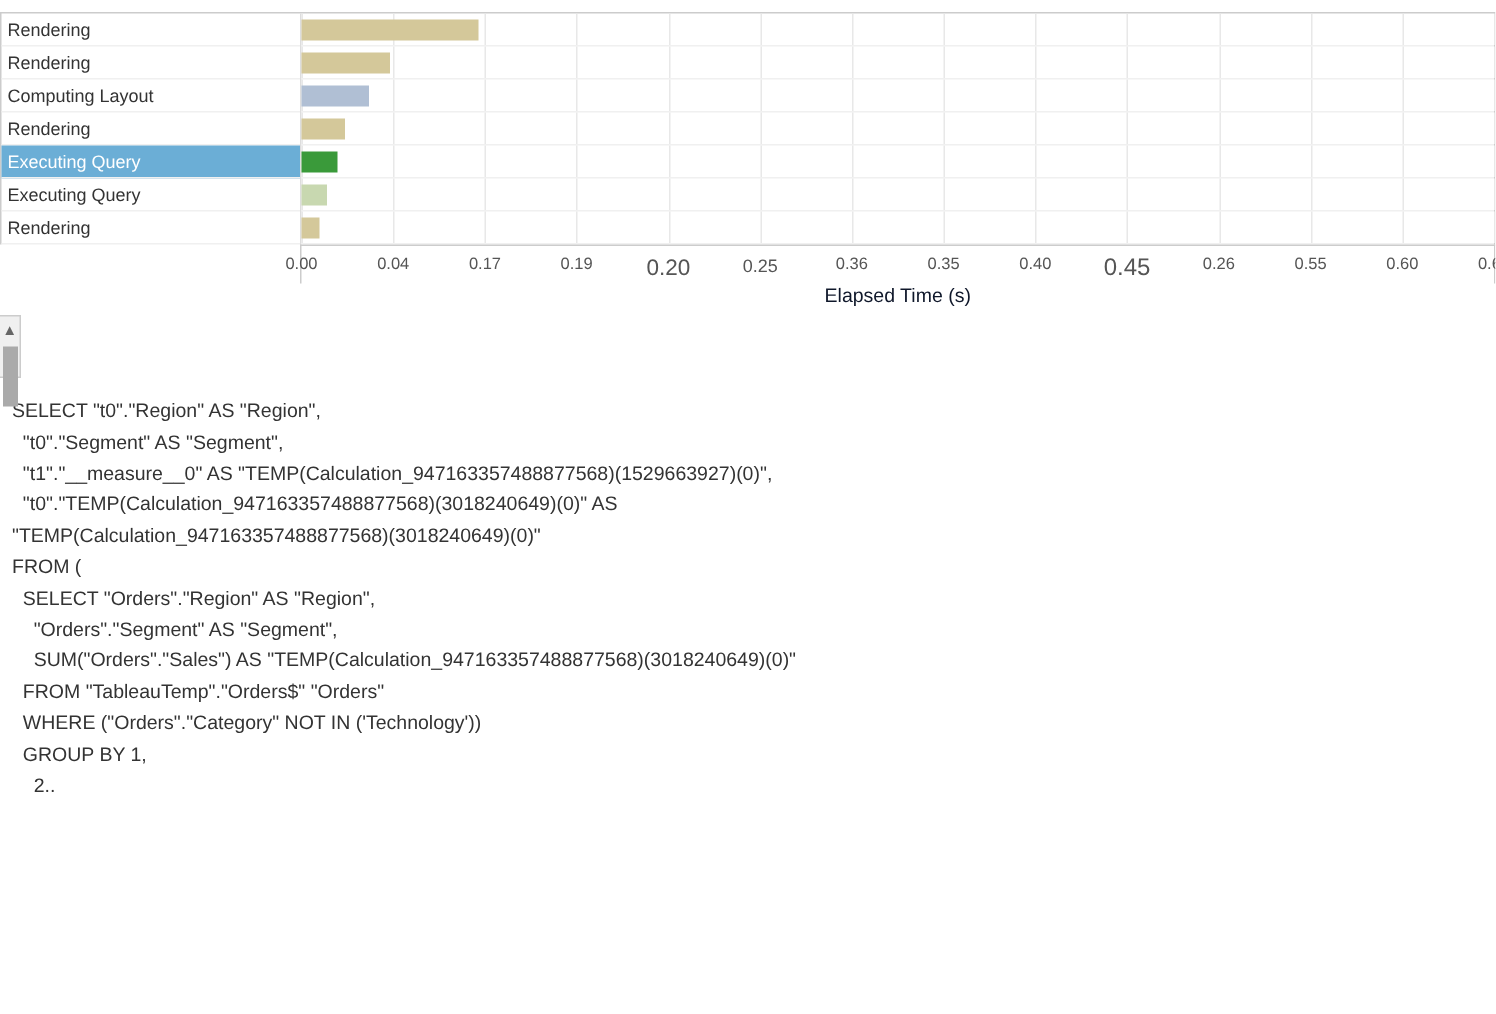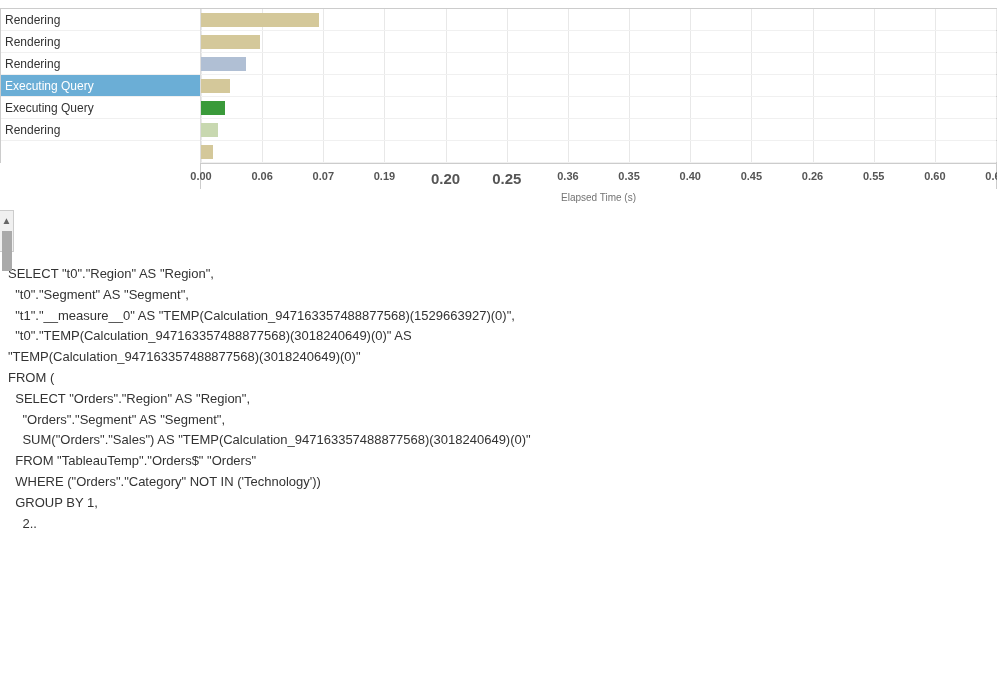--- a/index.html
+++ b/index.html
@@ -146,20 +146,21 @@
   <div class="chart-section">
 
     <div class="chart-outer">
       <div class="chart-main">
 
         <div id="chart-rows-container" style="display:flex; flex-direction:row; border:1px solid #ccc; border-bottom:none;">
 
           <div class="chart-labels" id="labels-col">
               <div class="chart-label-row">Rendering</div>
               <div class="chart-label-row">Rendering</div>
+              <div class="chart-label-row">Computing Layout</div>
               <div class="chart-label-row">Rendering</div>
               <div class="chart-label-row highlighted">Executing Query</div>
               <div class="chart-label-row">Executing Query</div>
               <div class="chart-label-row">Rendering</div>
             </div>
 
           <div style="flex:1; position:relative;" id="bars-col">
               <div class="chart-bar-row" style="height: 22px; border-bottom: 1px solid rgb(240, 240, 240); position: relative;">
                 <div style="position: absolute; top: 0px; bottom: 0px; width: 1px; background: rgb(232, 232, 232); left: 0%;"></div>
                 <div style="position: absolute; top: 0px; bottom: 0px; width: 1px; background: rgb(232, 232, 232); left: 7.69231%;"></div>
@@ -275,39 +276,39 @@
                 <div style="position: absolute; top: 0px; bottom: 0px; width: 1px; background: rgb(232, 232, 232); left: 69.2308%;"></div>
                 <div style="position: absolute; top: 0px; bottom: 0px; width: 1px; background: rgb(232, 232, 232); left: 76.9231%;"></div>
                 <div style="position: absolute; top: 0px; bottom: 0px; width: 1px; background: rgb(232, 232, 232); left: 84.6154%;"></div>
                 <div style="position: absolute; top: 0px; bottom: 0px; width: 1px; background: rgb(232, 232, 232); left: 92.3077%;"></div>
                 <div style="position: absolute; top: 0px; bottom: 0px; width: 1px; background: rgb(232, 232, 232); left: 100%;"></div>
                 <div class="bar" style="background-color: rgb(212, 200, 154); width: 1.5%; height: 14px; top: 4px; left: 0px; position: absolute;"></div>
               </div>
             </div>
         </div>
 
-        <div style="display:flex; margin-left:200px; border-top:1px solid #ccc; border-left:1px solid #ccc; border-right:1px solid #ccc; position:relative; height:26px;font-weight:bold;" id="x-axis-ticks-container">
+        <div style="display:flex; margin-left:200px; border-top:1px solid #ccc; border-left:1px solid #ccc; border-right:1px solid #ccc; position:relative; height:26px;" id="x-axis-ticks-container">
         <span style="position: absolute; font-size: 11px; color: rgb(85, 85, 85); top: 6px; left: 0%; transform: translateX(-50%);">0.00</span>
-            <span style="position: absolute; font-size: 11px; color: rgb(85, 85, 85); top: 6px; left: 7.69231%; transform: translateX(-50%);">0.06</span>
-            <span style="position: absolute; font-size: 11px; color: rgb(85, 85, 85); top: 6px; left: 15.3846%; transform: translateX(-50%);">0.07</span>
+            <span style="position: absolute; font-size: 11px; color: rgb(85, 85, 85); top: 6px; left: 7.69231%; transform: translateX(-50%);">0.04</span>
+            <span style="position: absolute; font-size: 11px; color: rgb(85, 85, 85); top: 6px; left: 15.3846%; transform: translateX(-50%);">0.17</span>
             <span style="position: absolute; font-size: 11px; color: rgb(85, 85, 85); top: 6px; left: 23.0769%; transform: translateX(-50%);">0.19</span>
             <span style="position: absolute; font-size: 15px; color: rgb(85, 85, 85); top: 6px; left: 30.7692%; transform: translateX(-50%);">0.20</span>
-            <span style="position: absolute; font-size: 15px; color: rgb(85, 85, 85); top: 6px; left: 38.4615%; transform: translateX(-50%);">0.25</span>
+            <span style="position: absolute; font-size: 12px; color: rgb(85, 85, 85); top: 6px; left: 38.4615%; transform: translateX(-50%);">0.25</span>
             <span style="position: absolute; font-size: 11px; color: rgb(85, 85, 85); top: 6px; left: 46.1538%; transform: translateX(-50%);">0.36</span>
             <span style="position: absolute; font-size: 11px; color: rgb(85, 85, 85); top: 6px; left: 53.8462%; transform: translateX(-50%);">0.35</span>
             <span style="position: absolute; font-size: 11px; color: rgb(85, 85, 85); top: 6px; left: 61.5385%; transform: translateX(-50%);">0.40</span>
-            <span style="position: absolute; font-size: 11px; color: rgb(85, 85, 85); top: 6px; left: 69.2308%; transform: translateX(-50%);">0.45</span>
+            <span style="position: absolute; font-size: 16px; color: rgb(85, 85, 85); top: 6px; left: 69.2308%; transform: translateX(-50%);">0.45</span>
             <span style="position: absolute; font-size: 11px; color: rgb(85, 85, 85); top: 6px; left: 76.9231%; transform: translateX(-50%);">0.26</span>
             <span style="position: absolute; font-size: 11px; color: rgb(85, 85, 85); top: 6px; left: 84.6154%; transform: translateX(-50%);">0.55</span>
             <span style="position: absolute; font-size: 11px; color: rgb(85, 85, 85); top: 6px; left: 92.3077%; transform: translateX(-50%);">0.60</span>
             <span style="position: absolute; font-size: 11px; color: rgb(85, 85, 85); top: 6px; left: 100%; transform: translateX(-50%);">0.65</span>
           </div>
 
         <div style="text-align:center; margin-left:200px; padding-bottom:6px;">
-          <span style="color:#737373; font-size:10px;margin-top:31px;">Elapsed Time (s)</span>
+          <span style="color:#0f172a; font-size:13px;margin-top:31px;">Elapsed Time (s)</span>
         </div>
 
       </div>
 
       <div class="chart-scrollbar">
         <span class="scrollbar-arrow">▲</span>
         <div class="scrollbar-track">
           <div class="scrollbar-thumb"></div>
         </div>
         <span class="scrollbar-arrow">▼</span>

